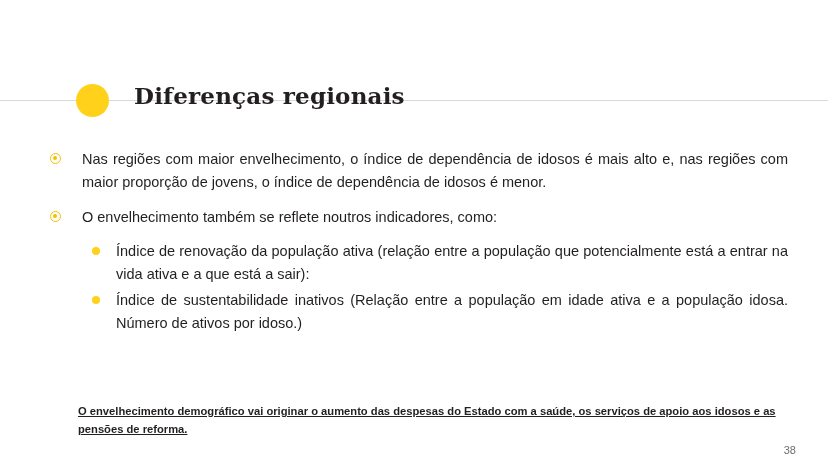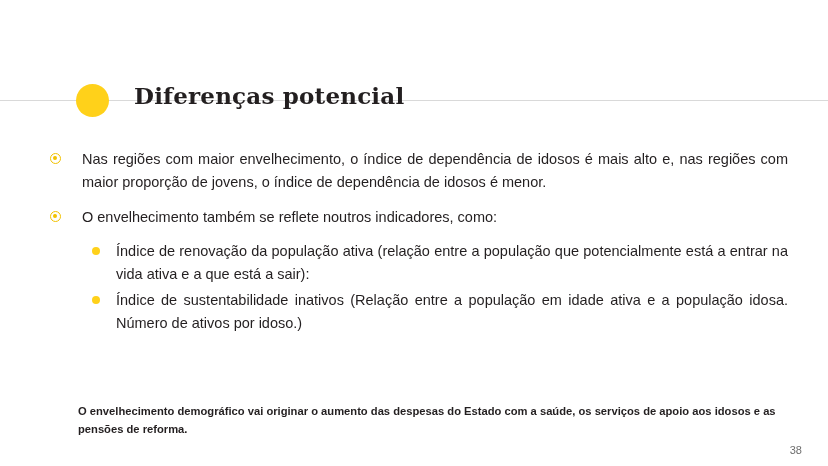--- a/index.html
+++ b/index.html
@@ -139,40 +139,41 @@
   .note {
     position: absolute;
     left: 78px;
     top: 402px;
     width: 700px;
     font-size: 11.2px;
     font-weight: bold;
     line-height: 1.62;
     color: #231f20;
     text-align: left;
+    text-decoration: underline;
   }
 
   .page-number {
     position: absolute;
-    right: 26px;
+    right: 32px;
     bottom: 10px;
     font-size: 11px;
     color: #6e6e6e;
   }
 </style>
 </head>
 <body>
 
 <div class="slide">
 
   <div class="title-row">
     <div class="title-rule"></div>
   </div>
   <div class="title-dot"></div>
-  <div class="slide-title">Diferenças potencial</div>
+  <div class="slide-title">Diferenças regionais</div>
 
   <div class="body">
 
     <div class="lvl1">
       <span class="bullet-ring"></span>
       <span>Nas regiões com maior envelhecimento, o índice de dependência de idosos é mais alto e, nas regiões com maior proporção de jovens, o índice de dependência de idosos é menor.</span>
     </div>
 
     <div class="lvl1">
       <span class="bullet-ring"></span>

